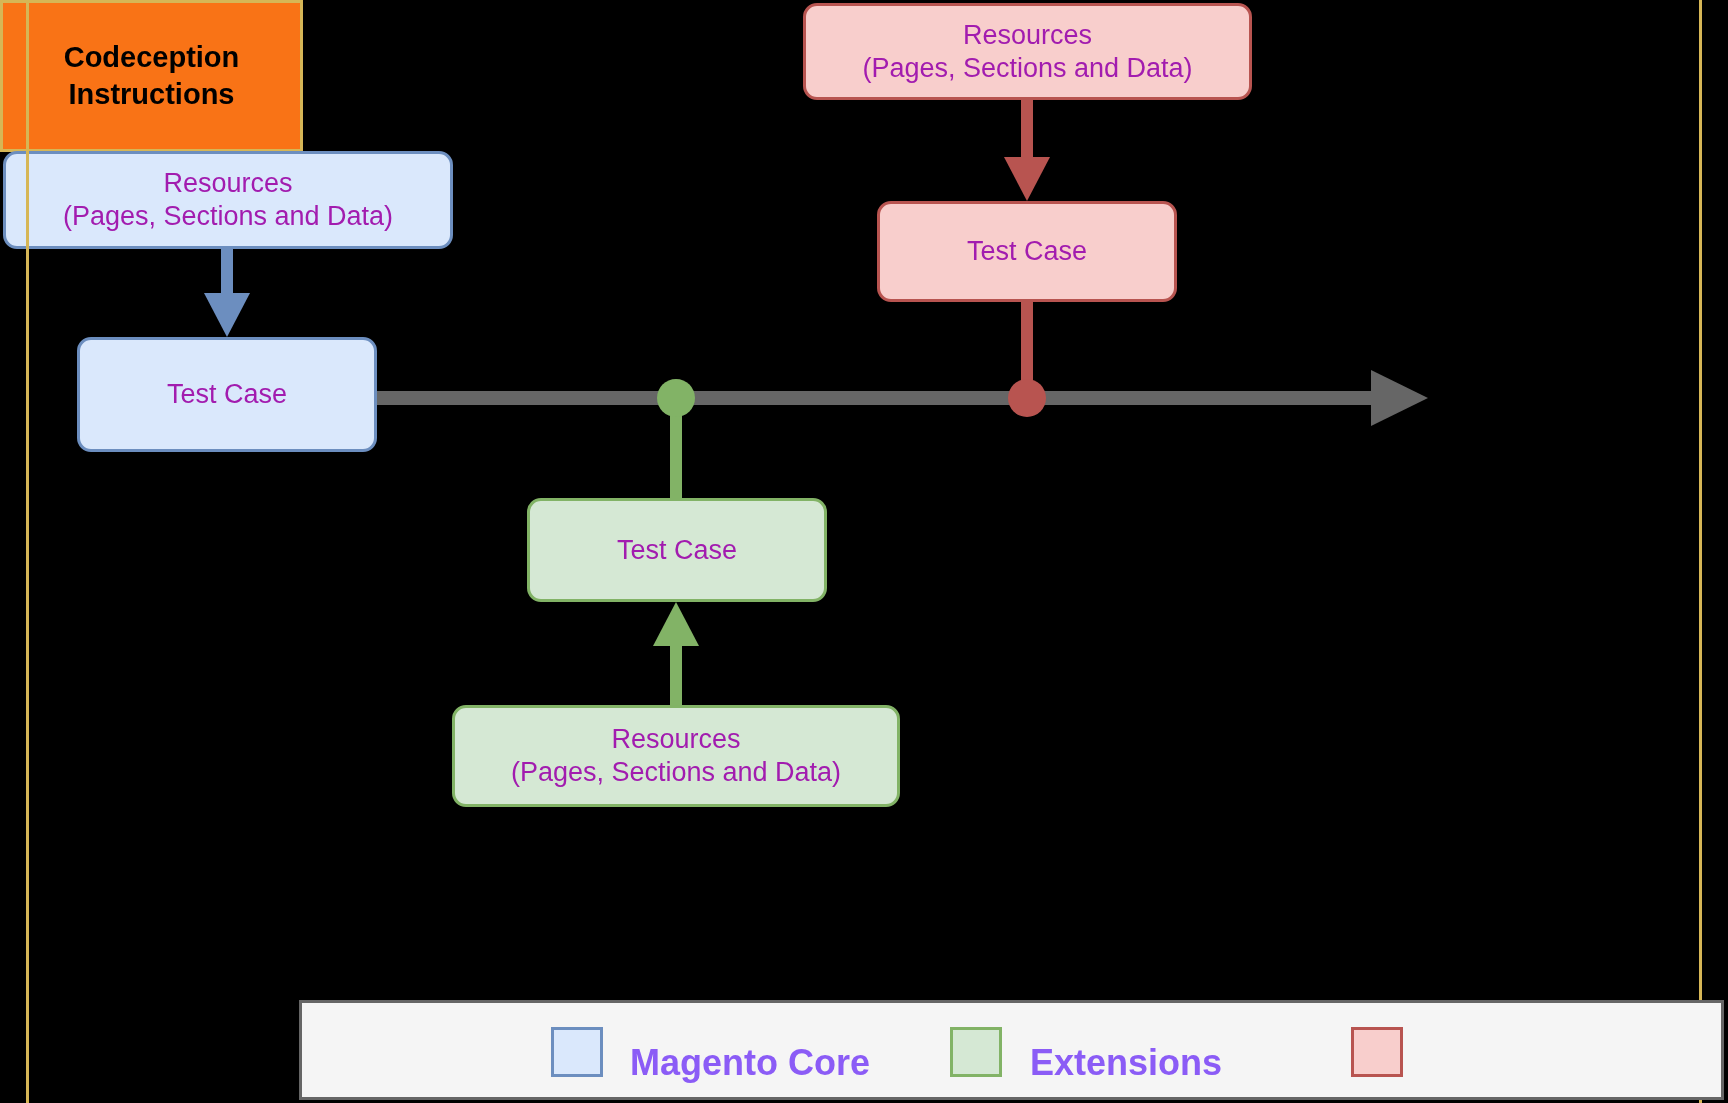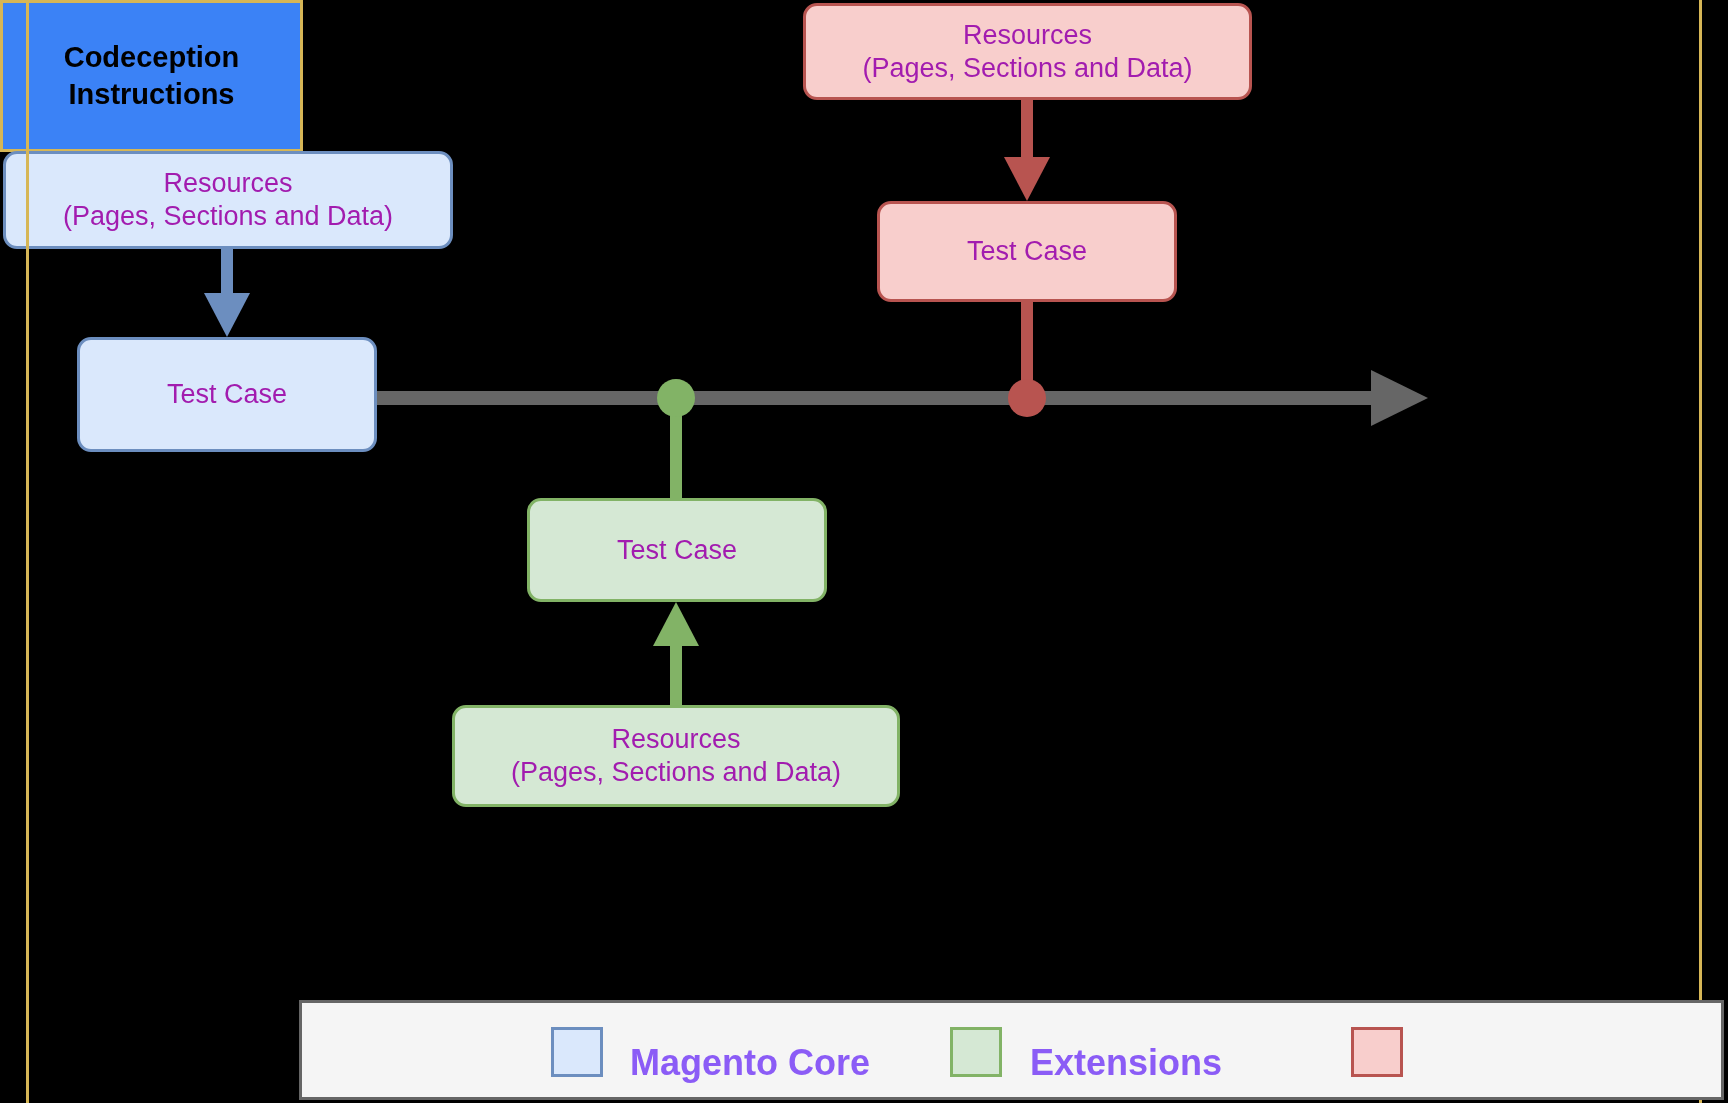--- a/index.html
+++ b/index.html
@@ -33,21 +33,21 @@
   #core-resources          { left: 3px;    top: 151px; width: 450px; height: 98px; }
   #core-test-case          { left: 77px;   top: 337px; width: 300px; height: 115px; }
   #customization-resources { left: 803px;  top: 3px;   width: 449px; height: 97px; }
   #customization-test-case { left: 877px;  top: 201px; width: 300px; height: 101px; }
   #extension-test-case     { left: 527px;  top: 498px; width: 300px; height: 104px; }
   #extension-resources     { left: 452px;  top: 705px; width: 448px; height: 102px; }
 
   
   #output-node {
     left: 1427px; top: 326px; width: 303px; height: 152px;
-    background: #3b82f6; border: 3px solid #d6b656;
+    background: #f97316; border: 3px solid #d6b656;
     border-radius: 0;
     display: flex; flex-direction: column; align-items: center; justify-content: center;
     text-align: center; font-size: 29px; line-height: 37px; font-weight: bold;
   }
   .process-bar {
     position: absolute; top: 0; bottom: 0; width: 3px; background: #d6b656;
   }
   .process-bar.left  { left: 26px; }
   .process-bar.right { right: 26px; }
 

